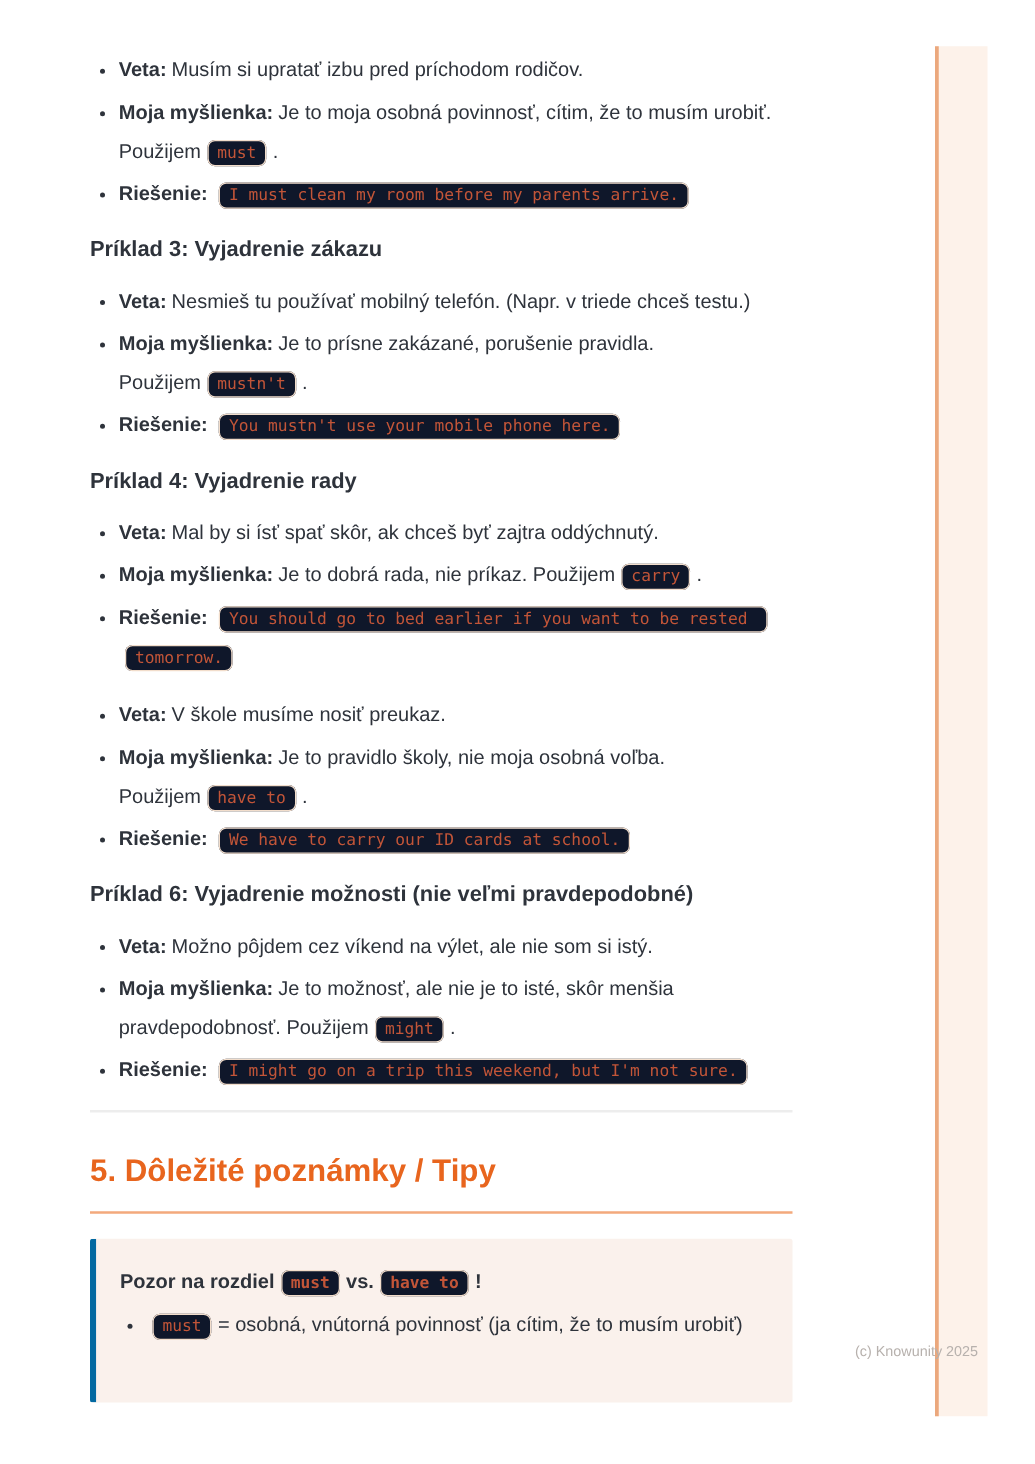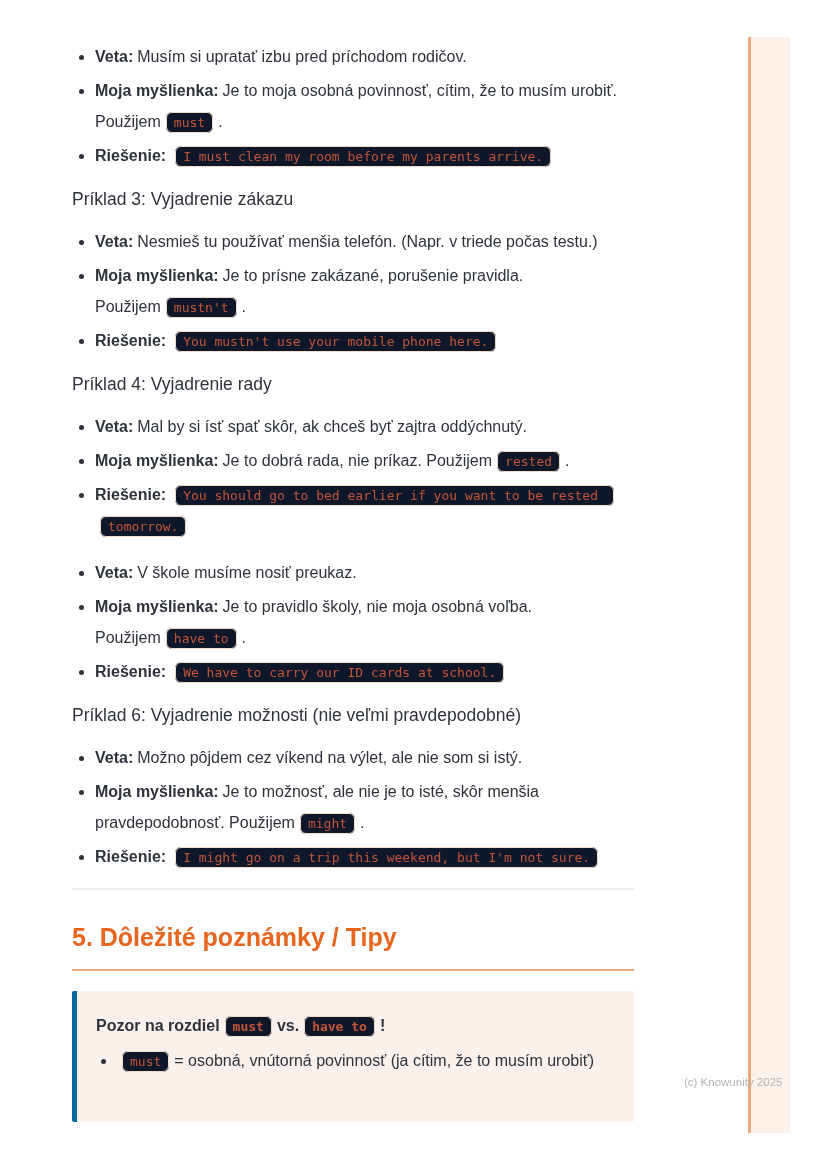--- a/index.html
+++ b/index.html
@@ -23,21 +23,21 @@
     list-style: disc;
   }
   ul.bullets li {
     font-size: 16px;
     line-height: 31px;
   }
   ul.bullets li + li { margin-top: 3px; }
   .lbl { font-weight: 700; margin-right: 4px; }
   h3.example-heading {
     font-size: 17.5px;
-    font-weight: 400;
+    font-weight: 700;
     line-height: 24px;
     margin: 0;
     color: #2e333b;
   }
   code.badge {
     font-family: "DejaVu Sans Mono", monospace;
     font-size: 13px;
     line-height: 1.55;
     color: #c25538;
     background: #0f172a;
@@ -109,37 +109,37 @@
       <span class="lbl">Moja myšlienka:</span><span>Je to moja osobná povinnosť, cítim, že to musím urobiť. Použijem</span><code class="badge">must</code><span>.</span>
     </li>
     <li>
       <span class="lbl">Riešenie:</span><code class="badge">I must clean my room before my parents arrive.</code>
     </li>
   </ul>
 
   <h3 class="example-heading">Príklad 3: Vyjadrenie zákazu</h3>
   <ul class="bullets">
     <li>
-      <span class="lbl">Veta:</span><span>Nesmieš tu používať menšia telefón. (Napr. v triede počas testu.)</span>
+      <span class="lbl">Veta:</span><span>Nesmieš tu používať mobilný telefón. (Napr. v triede chceš testu.)</span>
     </li>
     <li>
       <span class="lbl">Moja myšlienka:</span><span>Je to prísne zakázané, porušenie pravidla. Použijem</span><code class="badge">mustn't</code><span>.</span>
     </li>
     <li>
       <span class="lbl">Riešenie:</span><code class="badge">You mustn't use your mobile phone here.</code>
     </li>
   </ul>
 
   <h3 class="example-heading">Príklad 4: Vyjadrenie rady</h3>
   <ul class="bullets">
     <li>
       <span class="lbl">Veta:</span><span>Mal by si ísť spať skôr, ak chceš byť zajtra oddýchnutý.</span>
     </li>
     <li>
-      <span class="lbl">Moja myšlienka:</span><span>Je to dobrá rada, nie príkaz. Použijem</span><code class="badge">rested</code><span>.</span>
+      <span class="lbl">Moja myšlienka:</span><span>Je to dobrá rada, nie príkaz. Použijem</span><code class="badge">carry</code><span>.</span>
     </li>
     <li>
       <span class="lbl">Riešenie:</span><code class="badge">You should go to bed earlier if you want to be rested tomorrow.</code>
     </li>
   </ul>
 
   <ul class="bullets">
     <li>
       <span class="lbl">Veta:</span><span>V škole musíme nosiť preukaz.</span>
     </li>

